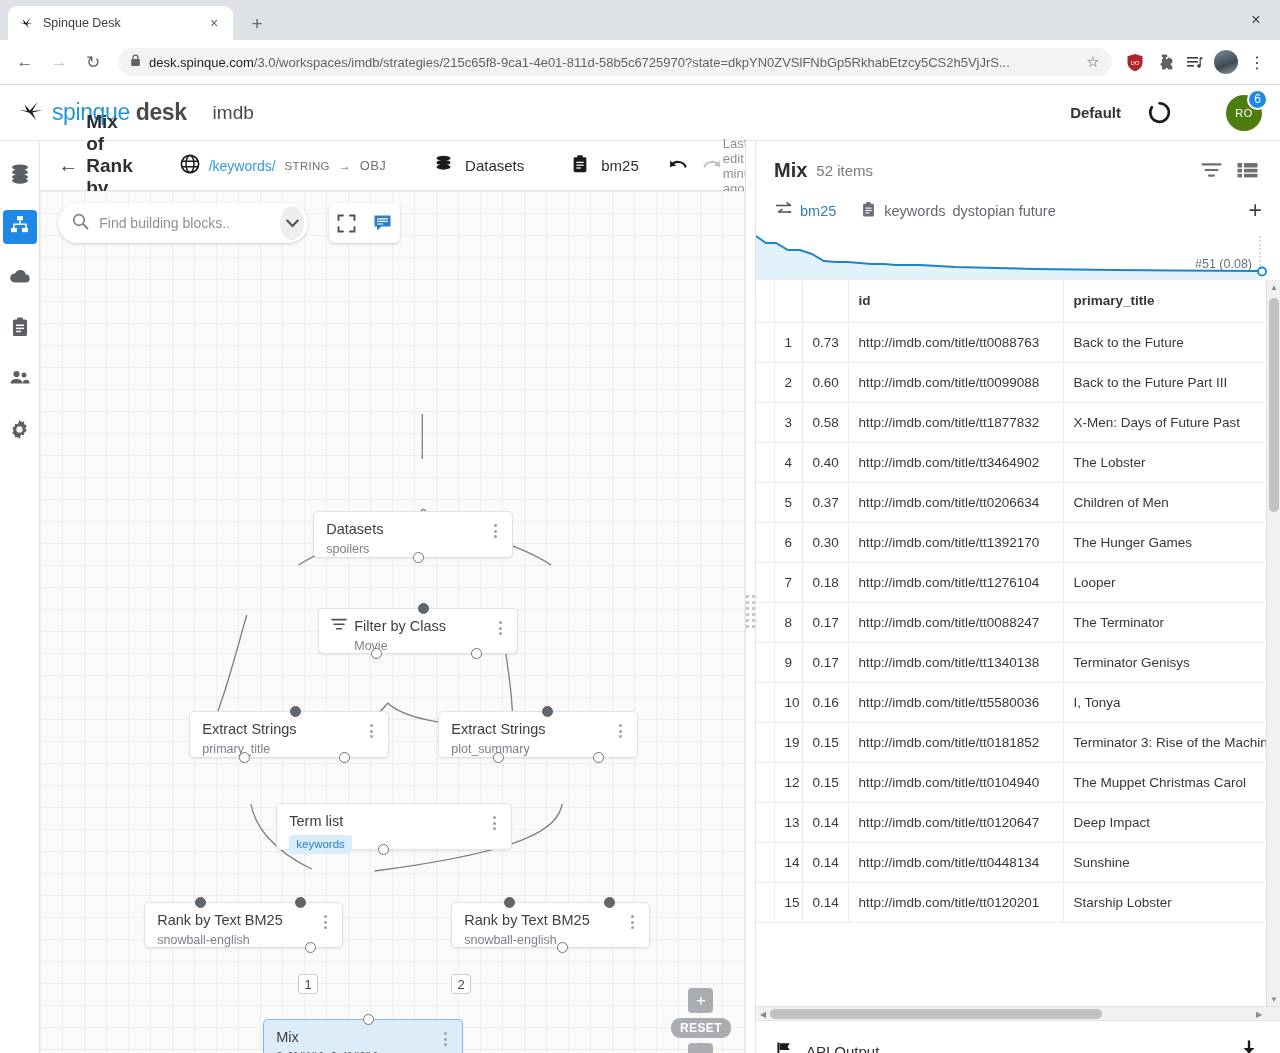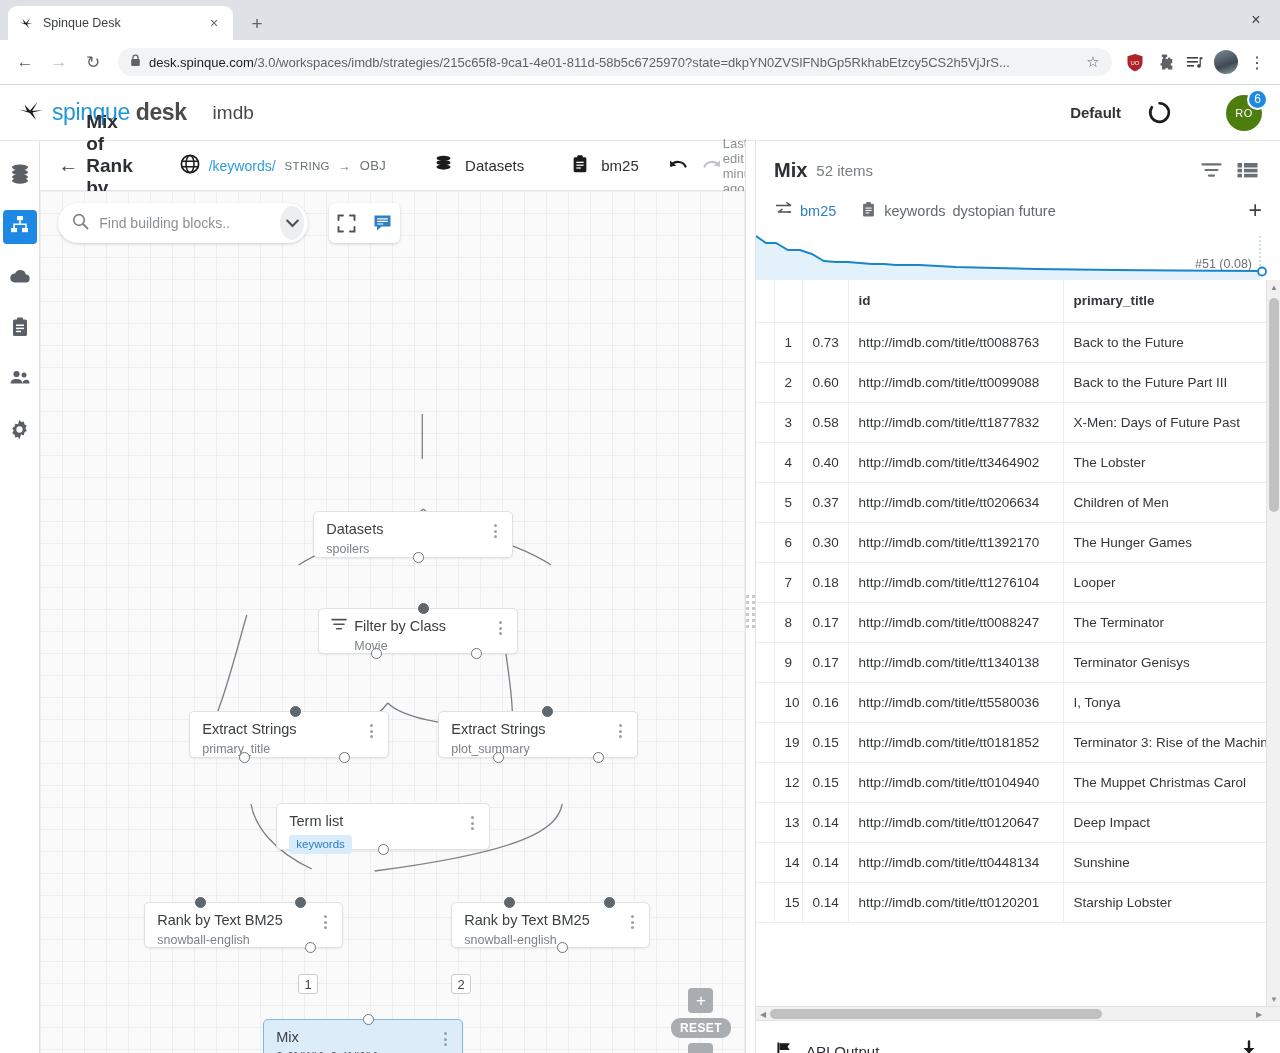--- a/index.html
+++ b/index.html
@@ -580,21 +580,21 @@
           <div class="node-kebab">
               <i></i>
               <i></i>
               <i></i>
             </div>
           <div class="port filled" style="left:103px; top:-6px;"></div>
           <div class="port" style="left:54px; bottom:-6px;"></div>
           <div class="port" style="left:154px; bottom:-6px;"></div>
         </div>
 
-        <div class="node" style="left:236px; top:612px; width:214px; height:47px; align-items:flex-start;">
+        <div class="node" style="left:236px; top:612px; width:236px; height:47px; align-items:flex-start;">
           <div class="node-body">
             <div class="node-title">
               <span>Term list</span>
             </div>
             <span class="node-sub tag">keywords</span>
           </div>
           <div class="node-kebab">
               <i></i>
               <i></i>
               <i></i>

